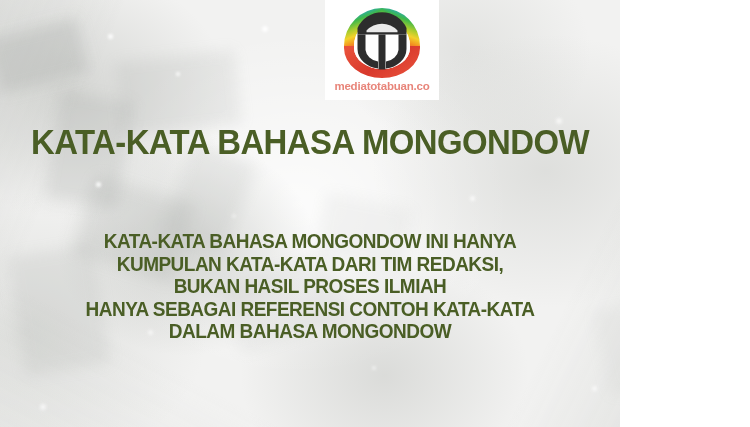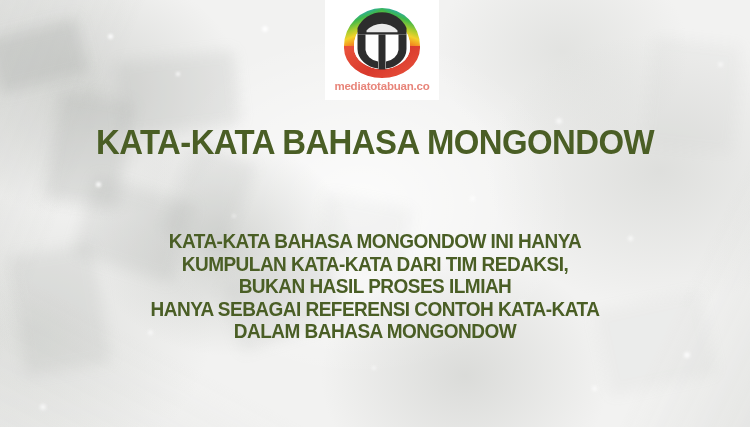--- a/index.html
+++ b/index.html
@@ -8,21 +8,21 @@
   }
   body {
     width: 750px;
     height: 427px;
     overflow: hidden;
     font-family: "Liberation Sans", sans-serif;
   }
 
   #poster {
     position: relative;
-    width: 750px;
+    width: 620px;
     height: 427px;
     overflow: hidden;
     background-color: #f2f2f1;
   }
 
   
   .tex {
     position: absolute;
     inset: 0;
     pointer-events: none;

